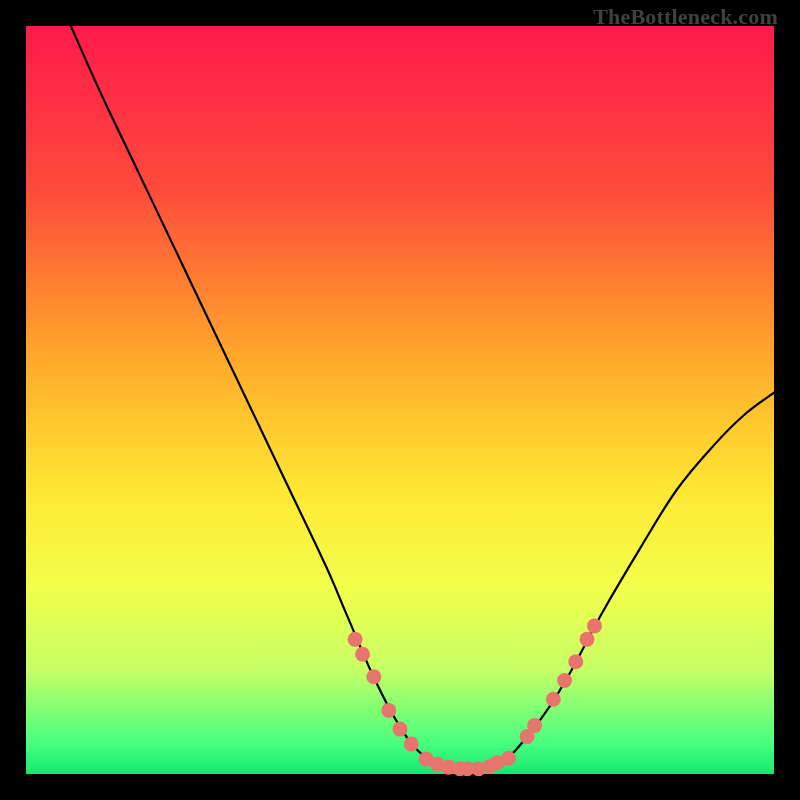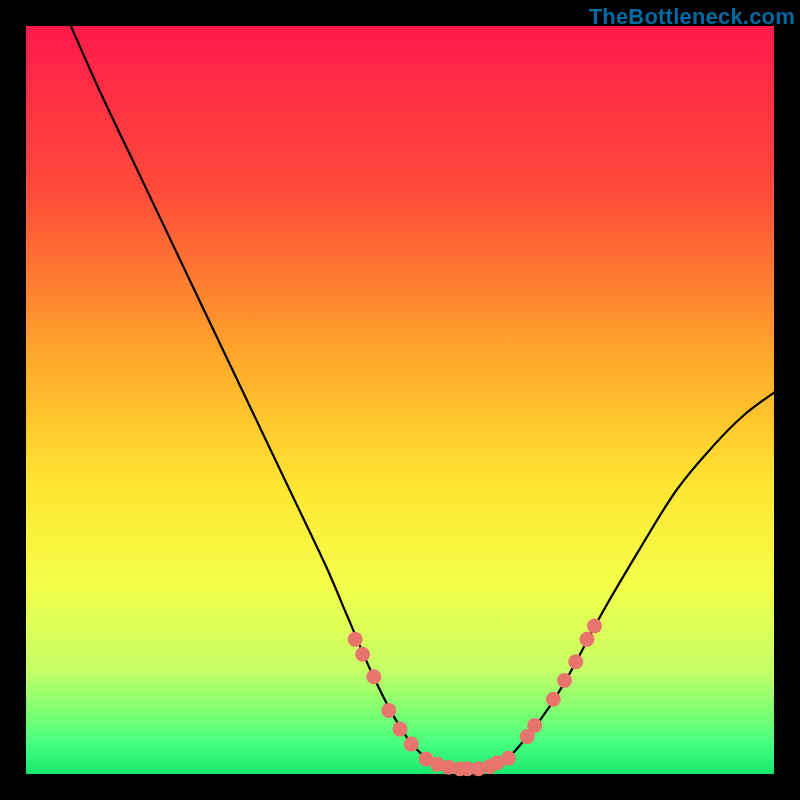--- a/index.html
+++ b/index.html
@@ -9,25 +9,25 @@
     font-family: Arial, Helvetica, sans-serif;
   }
   .chart-wrap {
     width: 800px;
     height: 800px;
     position: relative;
   }
   .watermark {
     position: absolute;
     top: 4px;
-    right: 5px;
+    right: 22px;
     font-size: 22px;
     font-weight: bold;
-    color: #0369a1;
-    font-family: Liberation Sans, sans-serif;
+    color: #404040;
+    font-family: Liberation Serif, serif;
     letter-spacing: 0.2px;
   }
   svg {
     display: block;
   }
 </style>
 </head>
 <body>
 
 <div class="chart-wrap">

